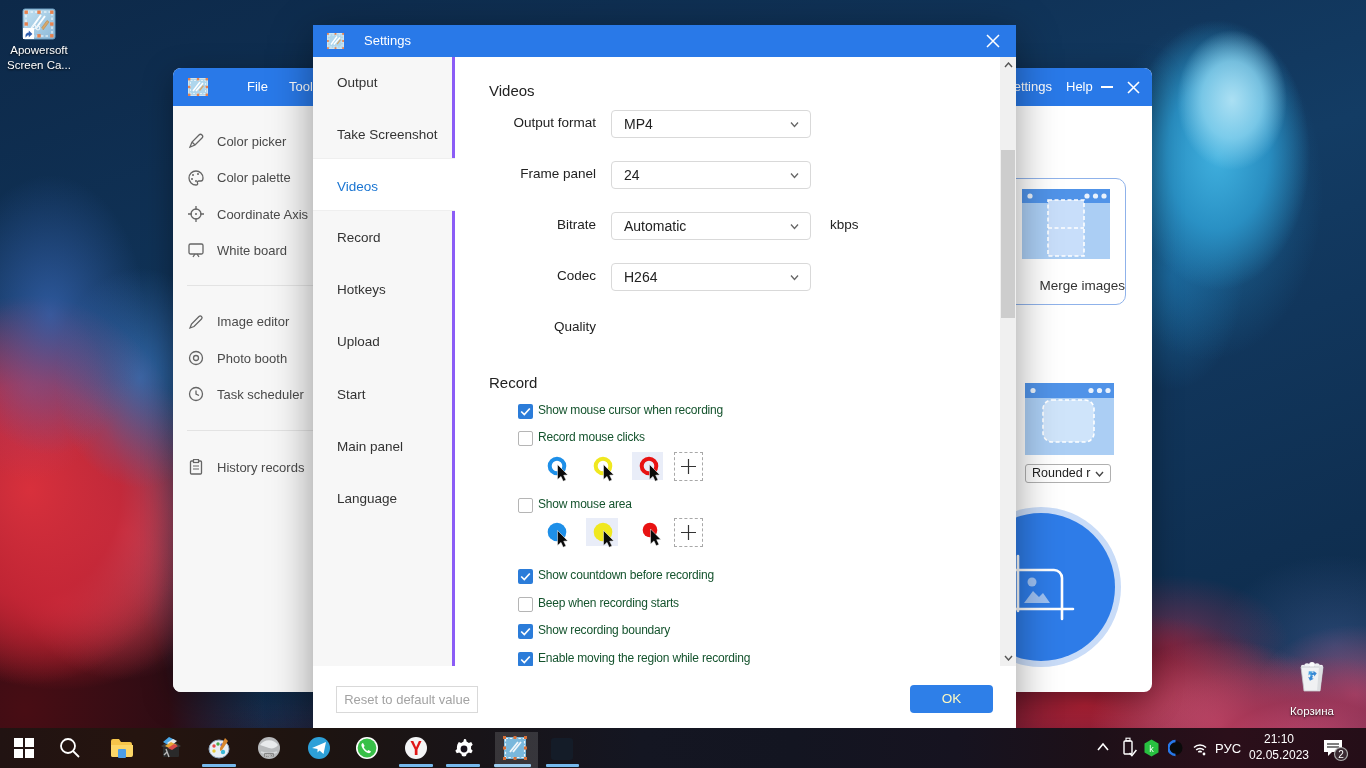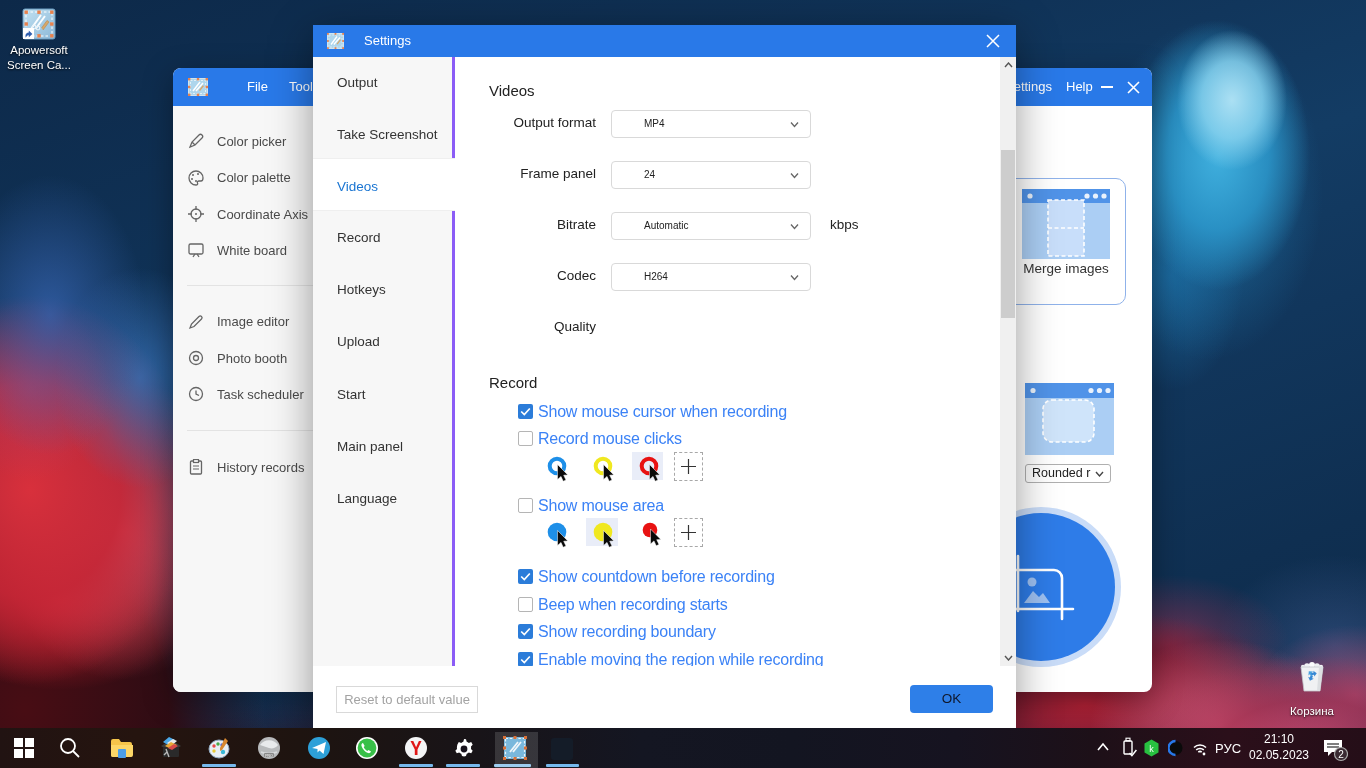--- a/index.html
+++ b/index.html
@@ -41,35 +41,35 @@
 .sbdiv { position:absolute; left:14px; width:130px; height:1px; background:#e3e3e3; }
 
 #mergecard { position:absolute; left:833px; top:110px; width:120px; height:127px; background:#fff; border:1px solid #8fb2ea; border-radius:10px; }
 
 #dlg { position:absolute; left:313px; top:25px; width:703px; height:703px; background:#fff; box-shadow:0 10px 40px rgba(0,0,0,.4); }
 #dlg .tbar { position:absolute; left:0; top:0; width:100%; height:32px; background:#2979e8; }
 #dnav { position:absolute; left:0; top:32px; width:142px; height:641px; background:#f7f7f7; border-right:3px solid #8b5cf6; }
 .dnavitem { position:absolute; left:24px; font-size:13.5px; color:#333; white-space:nowrap; }
 #dcontent { position:absolute; left:143px; top:32px; width:542px; height:641px; background:#fff; }
 .flabel { position:absolute; font-size:13.5px; color:#222; text-align:right; width:140px; }
-.fsel { position:absolute; width:200px; height:28px; border:1px solid #d9d9d9; border-radius:4px; background:#fff; font-size:10px; color:#222; line-height:26px; padding-left:32px; }
+.fsel { position:absolute; width:200px; height:28px; border:1px solid #d9d9d9; border-radius:4px; background:#fff; font-size:14px; color:#222; line-height:26px; padding-left:12px; }
 .chev { position:absolute; right:11px; top:9px; width:9px; height:9px; }
 .cb { position:absolute; width:15px; height:15px; border-radius:2px; }
 .cb.on { background:#2b7cd9; }
 .cb.off { background:#fff; border:1px solid #b5b5b5; }
-.cblabel { position:absolute; font-size:16px; letter-spacing:-0.2px; color:#3b82f6; white-space:nowrap; }
+.cblabel { position:absolute; font-size:12px; letter-spacing:-0.2px; color:#14532d; white-space:nowrap; }
 .selbg { position:absolute; background:#e9edf8; }
 .plusbtn { position:absolute; width:29px; height:29px; border:1px dashed #a8a8a8; background:#fff; }
 
 #dscroll { position:absolute; left:687px; top:32px; width:16px; height:609px; background:#f0f0f0; }
 #dscroll .thumb { position:absolute; left:1px; top:93px; width:14px; height:168px; background:#cdcdcd; }
 
 #dfoot { position:absolute; left:0; top:641px; width:703px; height:62px; background:#fff; }
 .btn-reset { position:absolute; left:23px; top:20px; width:142px; height:27px; border:1px solid #d9d9d9; border-radius:0; color:#a3a3a3; font-size:13px; text-align:center; line-height:25px; background:#fff; }
-.btn-ok { position:absolute; left:597px; top:19px; width:83px; height:28px; background:#2e7fe8; border-radius:4px; color:#0f172a; font-size:13.5px; text-align:center; line-height:28px; }
+.btn-ok { position:absolute; left:597px; top:19px; width:83px; height:28px; background:#2e7fe8; border-radius:4px; color:#fef9c3; font-size:13.5px; text-align:center; line-height:28px; }
 
 #taskbar { position:absolute; left:0; top:728px; width:1366px; height:40px;
   background:linear-gradient(90deg, #211312 0%, #25140f 10%, #1e1410 22%, #181418 35%, #141622 47%, #131521 58%, #161320 70%, #1d1018 80%, #2b0f1a 90%, #250e18 100%); }
 .tbicon { position:absolute; top:8px; width:24px; height:24px; }
 .underline { position:absolute; top:36px; height:3px; background:#76b9ed; border-radius:1px; }
 .trayt { position:absolute; color:#fff; font-size:12px; }
 </style>
 </head>
 <body>
 <div id="desktop"></div>
@@ -197,21 +197,21 @@
     <svg style="position:absolute; left:15px; top:10px;" width="88" height="70" viewBox="0 0 88 70">
       <rect x="0" y="0" width="88" height="70" fill="#abcef4"></rect>
       <rect x="0" y="0" width="88" height="14" fill="#5093e8"></rect>
       <circle cx="8" cy="7" r="2.6" fill="#eaf2fc"></circle>
       <circle cx="65" cy="7" r="2.6" fill="#eaf2fc"></circle>
         <circle cx="73.5" cy="7" r="2.6" fill="#eaf2fc"></circle>
         <circle cx="82" cy="7" r="2.6" fill="#eaf2fc"></circle>
       <rect x="26" y="11" width="36" height="56" fill="#c8defa" stroke="#fff" stroke-width="1.6" stroke-dasharray="4 2.5"></rect>
       <line x1="26" y1="39" x2="62" y2="39" stroke="#fff" stroke-width="1.6" stroke-dasharray="4 2.5"></line>
     </svg>
-    <div style="position:absolute; left:0; top:82px; width:100%; text-align:center; font-size:13.5px; color:#333;">Merge images</div>
+    <div style="position:absolute; left:0; top:99px; width:100%; text-align:right; font-size:13.5px; color:#333;">Merge images</div>
   </div>
 
   <svg style="position:absolute; left:852px; top:315px;" width="89" height="72" viewBox="0 0 89 72">
     <rect x="0" y="0" width="89" height="72" fill="#abcef4"></rect>
     <rect x="0" y="0" width="89" height="15" fill="#5093e8"></rect>
     <circle cx="8" cy="7.5" r="2.6" fill="#eaf2fc"></circle>
     <circle cx="66" cy="7.5" r="2.6" fill="#eaf2fc"></circle>
       <circle cx="74.5" cy="7.5" r="2.6" fill="#eaf2fc"></circle>
       <circle cx="83" cy="7.5" r="2.6" fill="#eaf2fc"></circle>
     <rect x="18" y="17" width="51" height="42" rx="9" fill="#cfe4fa" stroke="#fff" stroke-width="1.6" stroke-dasharray="4 2.5"></rect>

